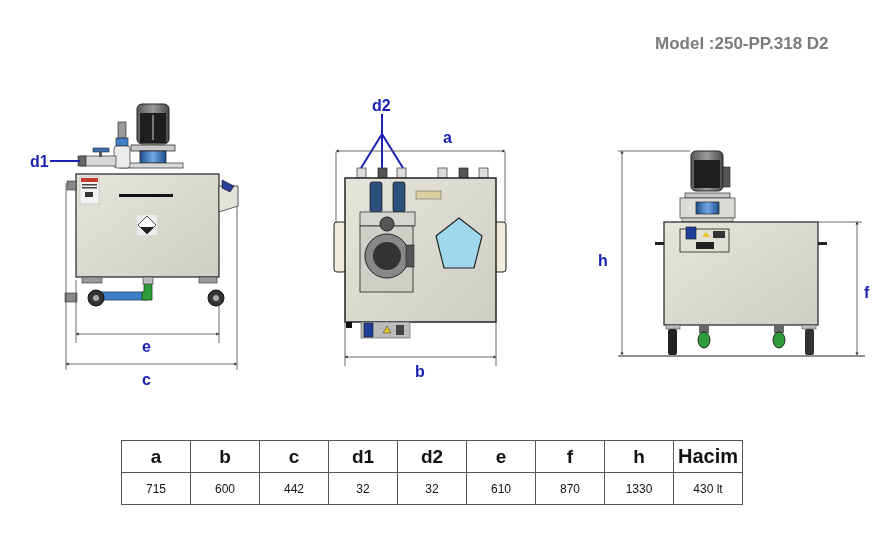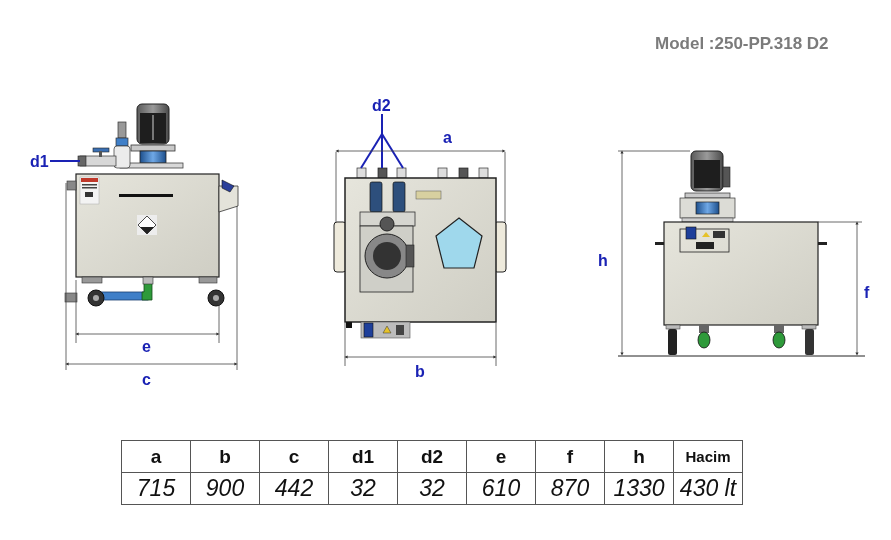--- a/index.html
+++ b/index.html
@@ -4,22 +4,22 @@
 <style>
   html, body { margin: 0; padding: 0; background: #ffffff; }
   body { width: 891px; height: 540px; position: relative; overflow: hidden;
          font-family: "Liberation Sans", sans-serif; }
   .model-title { position: absolute; left: 636px; top: 34px; font-size: 17px; font-weight: bold; color: #7b7b7b; white-space: nowrap; margin-left: 19px; }
   svg.drawing { position: absolute; left: 0; top: 0; width: 891px; height: 420px; }
   .dim-label { fill: #1a22b4; font-family: "Liberation Sans", sans-serif; font-weight: bold; font-size: 16px; }
   table.spec { position: absolute; left: 121px; top: 440px; border-collapse: collapse; font-family: "Liberation Sans", sans-serif; }
   table.spec td, table.spec th { border: 1px solid #555; height: 31px; text-align: center; padding: 0; color: #111; }
   table.spec th { font-size: 19px; font-weight: bold; }
-  table.spec th.small { font-size: 15px; }
-  table.spec td { font-size: 23px; font-weight: normal; font-style: italic; }
+  table.spec th.small { font-size: 20px; }
+  table.spec td { font-size: 12px; font-weight: normal; }
 </style>
 </head>
 <body>
 
 <div class="model-title">Model :250-PP.318 D2</div>
 
 <svg class="drawing" viewBox="0 0 891 420">
   <defs>
     <linearGradient id="tankGrad" x1="0" y1="0" x2="1" y2="1">
       <stop offset="0" stop-color="#e6e5dc"></stop>
@@ -227,21 +227,21 @@
     <th style="width:68px">c</th>
     <th style="width:68px">d1</th>
     <th style="width:68px">d2</th>
     <th style="width:68px">e</th>
     <th style="width:68px">f</th>
     <th style="width:68px">h</th>
     <th class="small" style="width:68px">Hacim</th>
   </tr>
   <tr>
     <td>715</td>
-    <td>900</td>
+    <td>600</td>
     <td>442</td>
     <td>32</td>
     <td>32</td>
     <td>610</td>
     <td>870</td>
     <td>1330</td>
     <td>430 lt</td>
   </tr>
 </tbody>
   </table>

